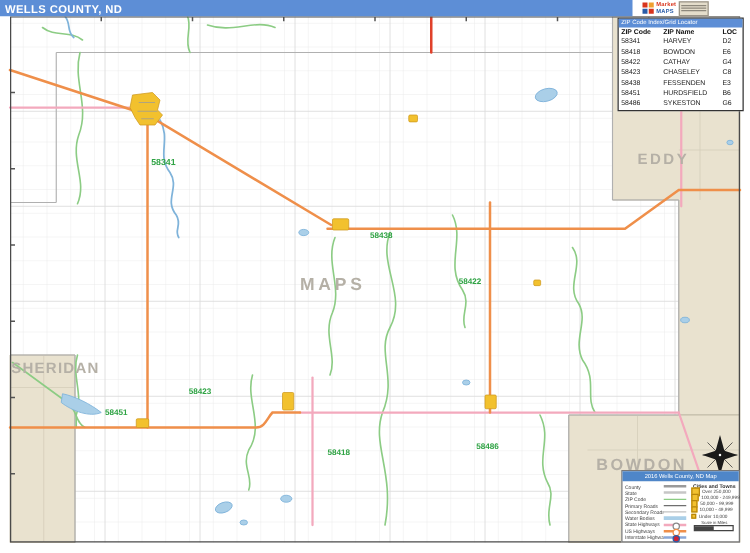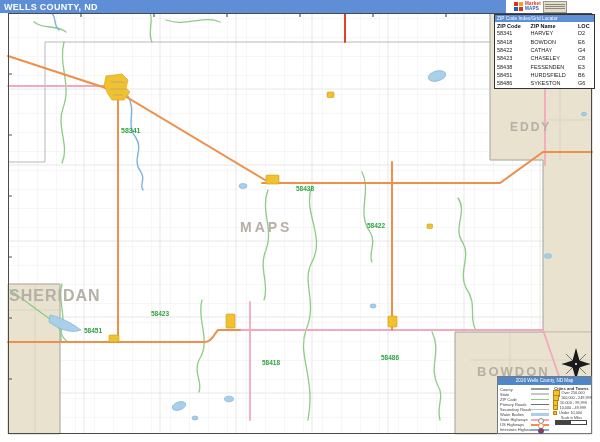--- a/index.html
+++ b/index.html
@@ -32,21 +32,21 @@
            padding-left:2px;white-space:nowrap;overflow:hidden;}
   .ziptable table{border-collapse:collapse;width:100%;}
   .ziptable th{font-size:5.5px;font-weight:bold;color:#111;text-align:left;padding:1px 2px 0 2px;}
   .ziptable td{font-size:5.5px;color:#222;padding:1.2px 2px;white-space:nowrap;}
   .ziptable .c-loc{width:14px;}
 
   
   .county-label{position:absolute;color:#b5b0a6;font-weight:bold;white-space:nowrap;}
   .lbl-wells{left:240px;top:219px;font-size:14px;letter-spacing:3px;}
   .lbl-eddy{left:510px;top:120px;font-size:12px;letter-spacing:2px;}
-  .lbl-sheridan{left:9px;top:287px;font-size:16px;letter-spacing:1px;}
+  .lbl-sheridan{left:9px;top:287px;font-size:12px;letter-spacing:1px;}
   .lbl-foster{left:477px;top:364px;font-size:13px;letter-spacing:2px;}
   .zip-label{position:absolute;color:var(--zip_label_green);font-size:6.5px;font-weight:bold;white-space:nowrap;}
   .z0{left:121px;top:127px;font-size:7px;}
   .z1{left:296px;top:185px;}
   .z2{left:367px;top:222px;}
   .z3{left:151px;top:310px;}
   .z4{left:84px;top:327px;}
   .z5{left:262px;top:359px;}
   .z6{left:381px;top:354px;}
 

